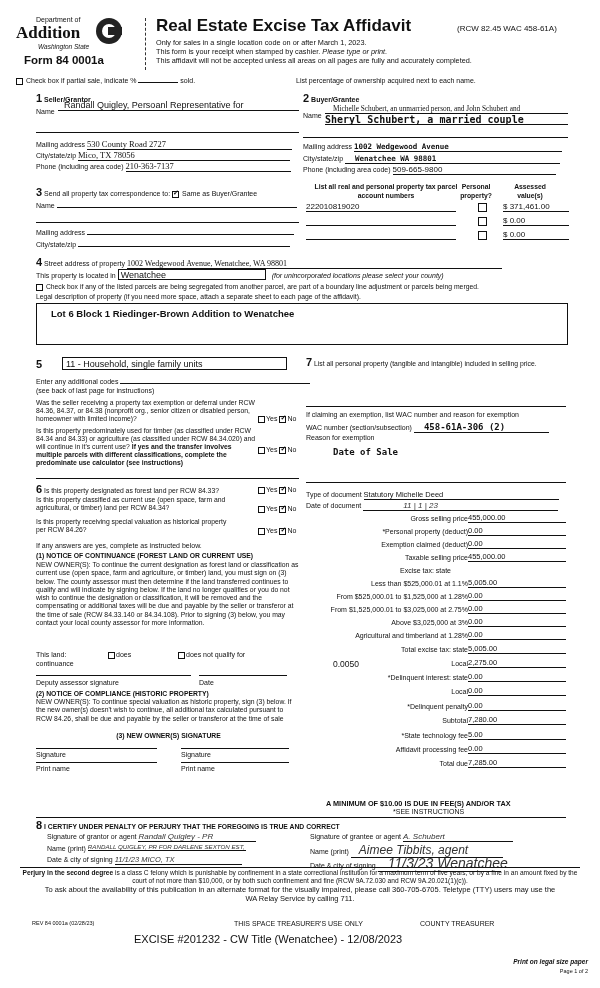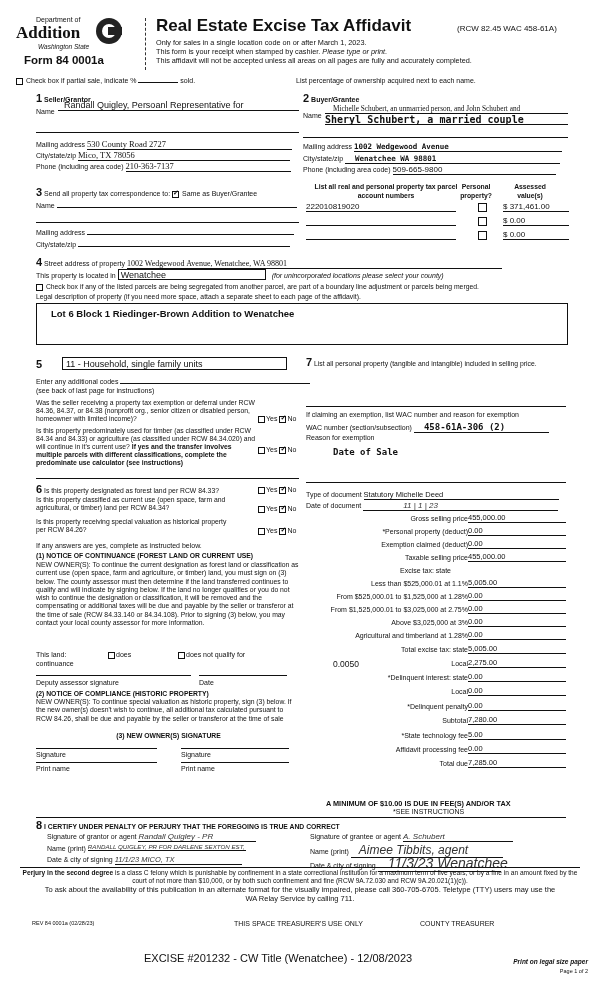--- a/index.html
+++ b/index.html
@@ -277,15 +277,15 @@
 <div class="abs lbl" style="left:310px;top:855px;"><span>Date &amp; city of signing</span> <span class="line hand" style="display:inline-block;width:123px;font-size:14px;padding-left:10px;">11/3/23  Wenatchee</span></div>
 
 <div class="abs line" style="left:20px;top:867px;width:560px;"></div>
 <div class="abs" style="left:20px;top:869px;width:560px;text-align:center;font-size:6.6px;line-height:7.5px;">
   <b>Perjury in the second degree</b> <span>is a class C felony which is punishable by confinement in a state correctional institution for a maximum term of five years, or by a fine in an amount fixed by the court of not more than $10,000, or by both such confinement and fine (RCW 9A.72.030 and RCW 9A.20.021(1)(c)).</span>
 </div>
 <div class="abs" style="left:40px;top:886px;width:520px;text-align:center;font-size:7.5px;line-height:8.5px;">To ask about the availability of this publication in an alternate format for the visually impaired, please call 360-705-6705. Teletype (TTY) users may use the WA Relay Service by calling 711.</div>
 <div class="abs" style="left:32px;top:920px;font-size:5.5px;">REV 84 0001a  (02/28/23)</div>
 <div class="abs lbl" style="left:234px;top:920px;">THIS SPACE TREASURER'S USE ONLY</div>
 <div class="abs lbl" style="left:420px;top:920px;">COUNTY TREASURER</div>
-<div class="abs" style="left:144px;top:933px;font-size:11px;margin-top:19px;">EXCISE #201232 - CW Title (Wenatchee) - 12/08/2023</div>
+<div class="abs" style="left:134px;top:933px;font-size:11px;">EXCISE #201232 - CW Title (Wenatchee) - 12/08/2023</div>
 <div class="abs" style="right:12px;top:958px;font-size:6.5px;font-style:italic;font-weight:bold;">Print on legal size paper</div>
 <div class="abs" style="right:12px;top:968px;font-size:5.5px;">Page 1 of 2</div>
 
 </body></html>

